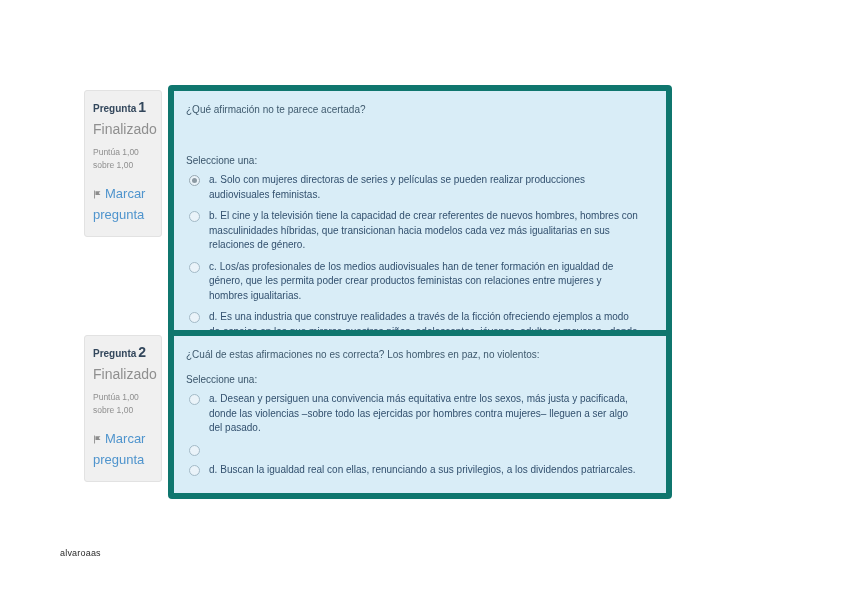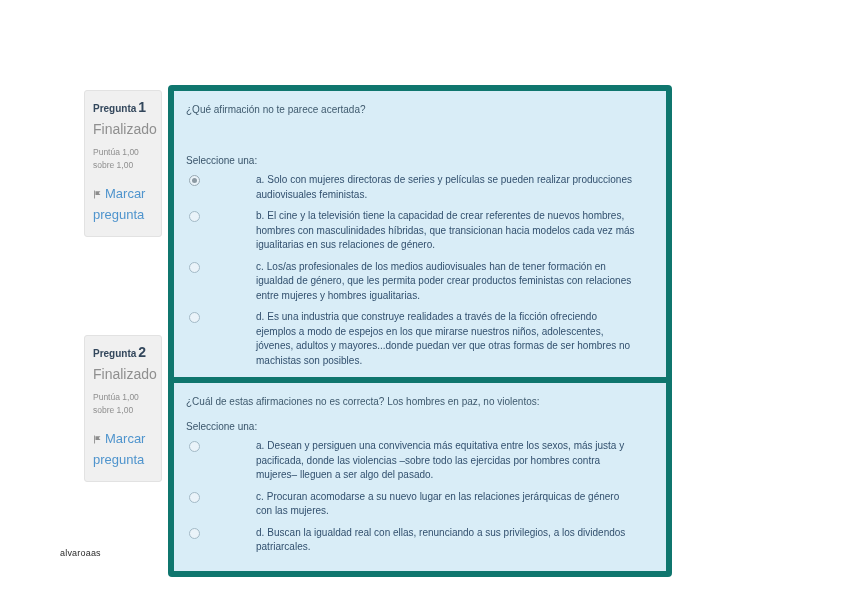--- a/index.html
+++ b/index.html
@@ -56,26 +56,26 @@
     width: 504px;
     box-sizing: border-box;
     background: #d9edf7;
     border: 6px solid #0f766e;
     border-radius: 4px;
     padding: 13px 14px 9px 11px;
     font-size: 10px;
     color: #32506e;
   }
   #q1 .content { min-height: 228px; }
-  #q2 .content { min-height: 147px; margin-top: 47px; }
+  #q2 .content { min-height: 147px; }
   .qtext { color: #3f5a6e; margin: 0 0 0 1px; }
   #q1 .qtext { margin-bottom: 40px; }
   #q2 .qtext { margin-bottom: 14px; }
   .prompt { margin: 0 0 7px 1px; color: #3a556b; }
-  .option { display: flex; margin-bottom: 7px; gap: 47px; }
+  .option { display: flex; margin-bottom: 7px; }
   .radio {
     flex: 0 0 auto;
     width: 9px; height: 9px;
     border: 1px solid #a3bac7;
     border-radius: 50%;
     background: #eaf3f9;
     margin: 2px 9px 0 4px;
     position: relative;
     cursor: pointer;
   }
@@ -150,21 +150,20 @@
   <div class="content">
     <p class="qtext">¿Cuál de estas afirmaciones no es correcta? Los hombres en paz, no violentos:</p>
     <p class="prompt">Seleccione una:</p>
 
     <div class="option">
       <span class="radio"></span>
       <span class="opt-text"><span class="letter">a.</span><span>Desean y persiguen una convivencia más equitativa entre los sexos, más justa y pacificada, donde las violencias –sobre todo las ejercidas por hombres contra mujeres– lleguen a ser algo del pasado.</span></span>
     </div>
     <div class="option">
       <span class="radio"></span>
-      <span class="opt-text"><span class="letter">c.</span><span>Procuran acomodarse a su nuevo lugar en las relaciones jerárquicas de género con las mujeres.</span></span>
     </div>
     <div class="option">
       <span class="radio"></span>
       <span class="opt-text"><span class="letter">d.</span><span>Buscan la igualdad real con ellas, renunciando a sus privilegios, a los dividendos patriarcales.</span></span>
     </div>
   </div>
 </div>
 
 <div class="username">alvaroaas</div>
 

